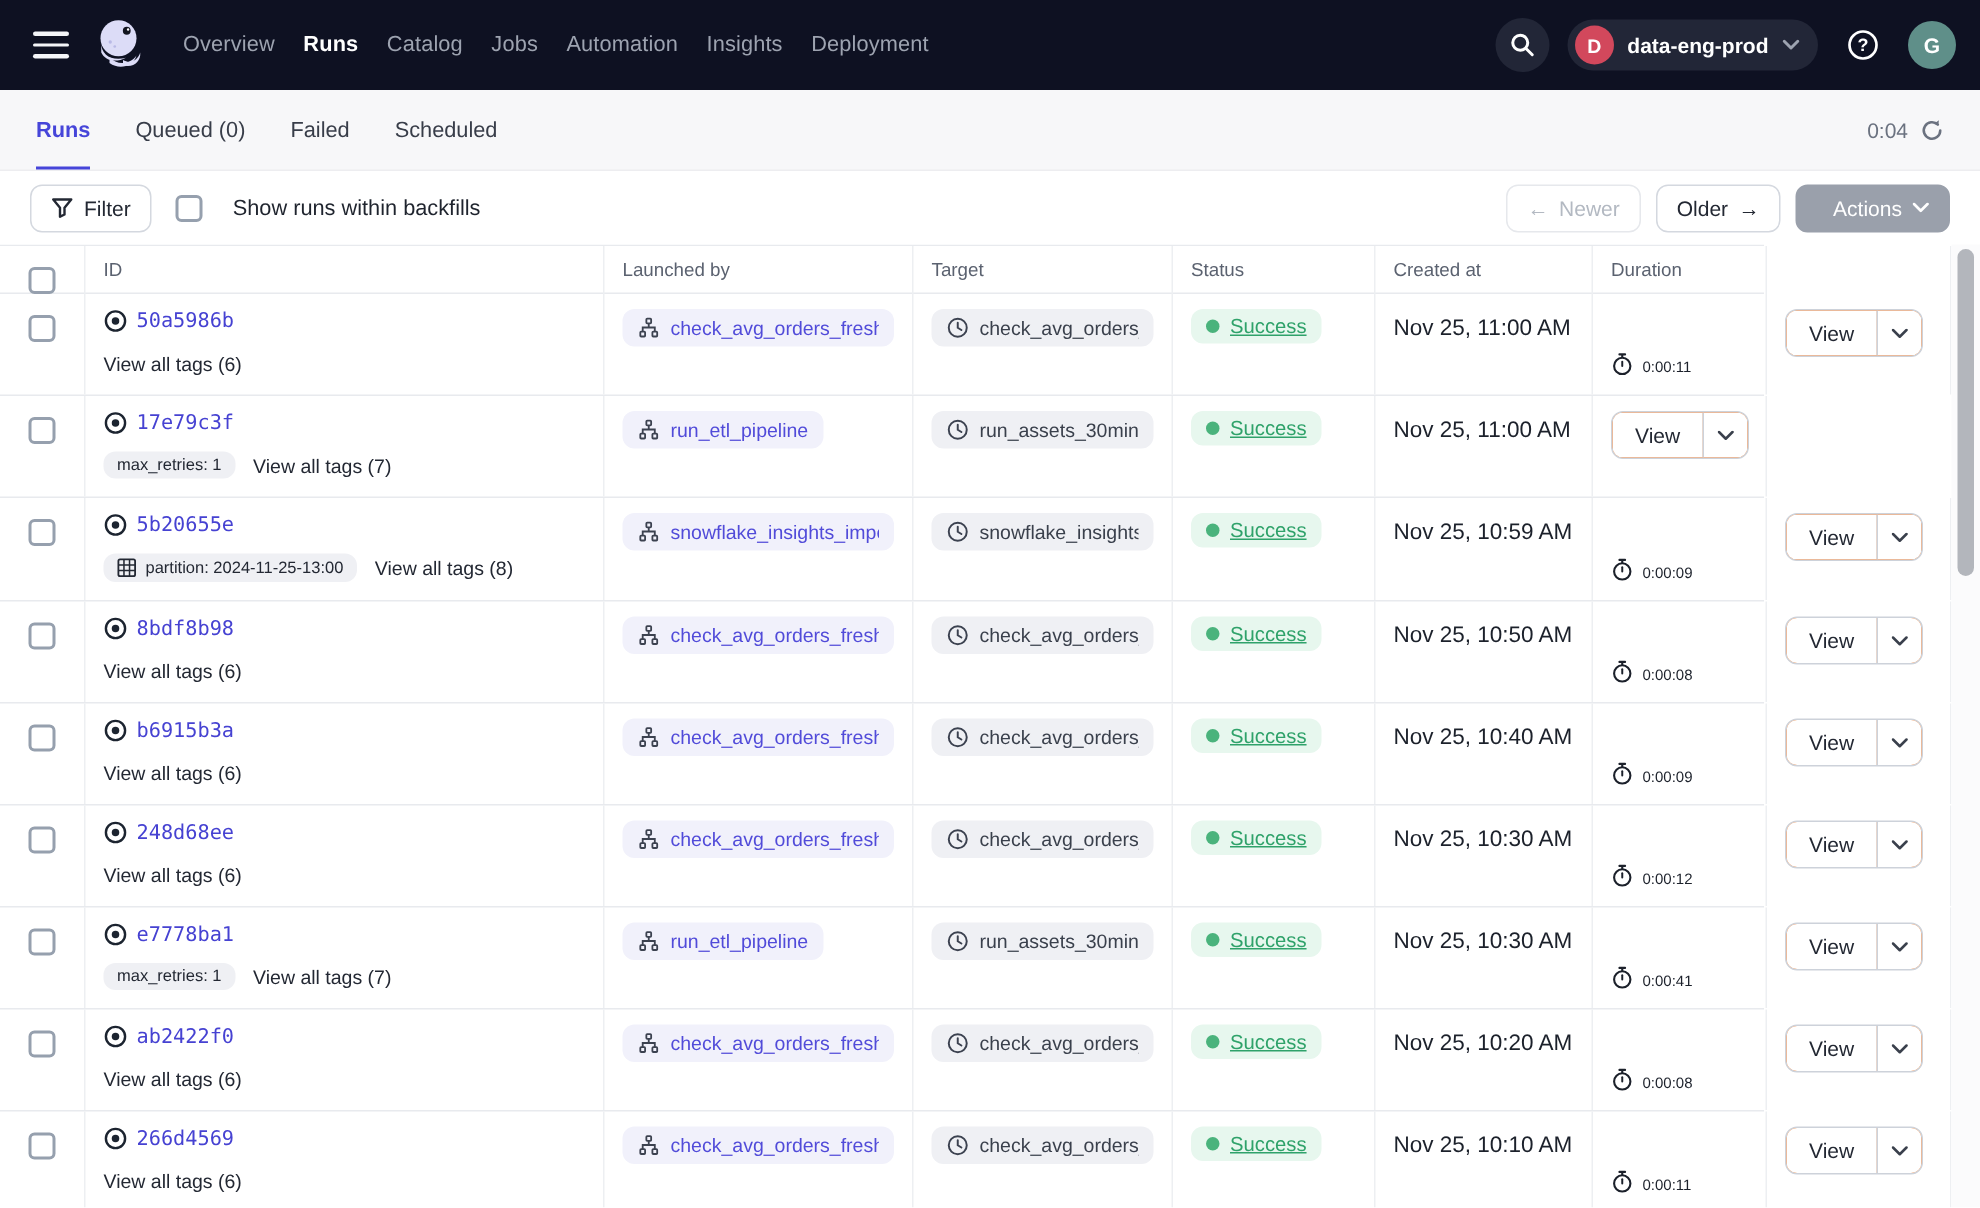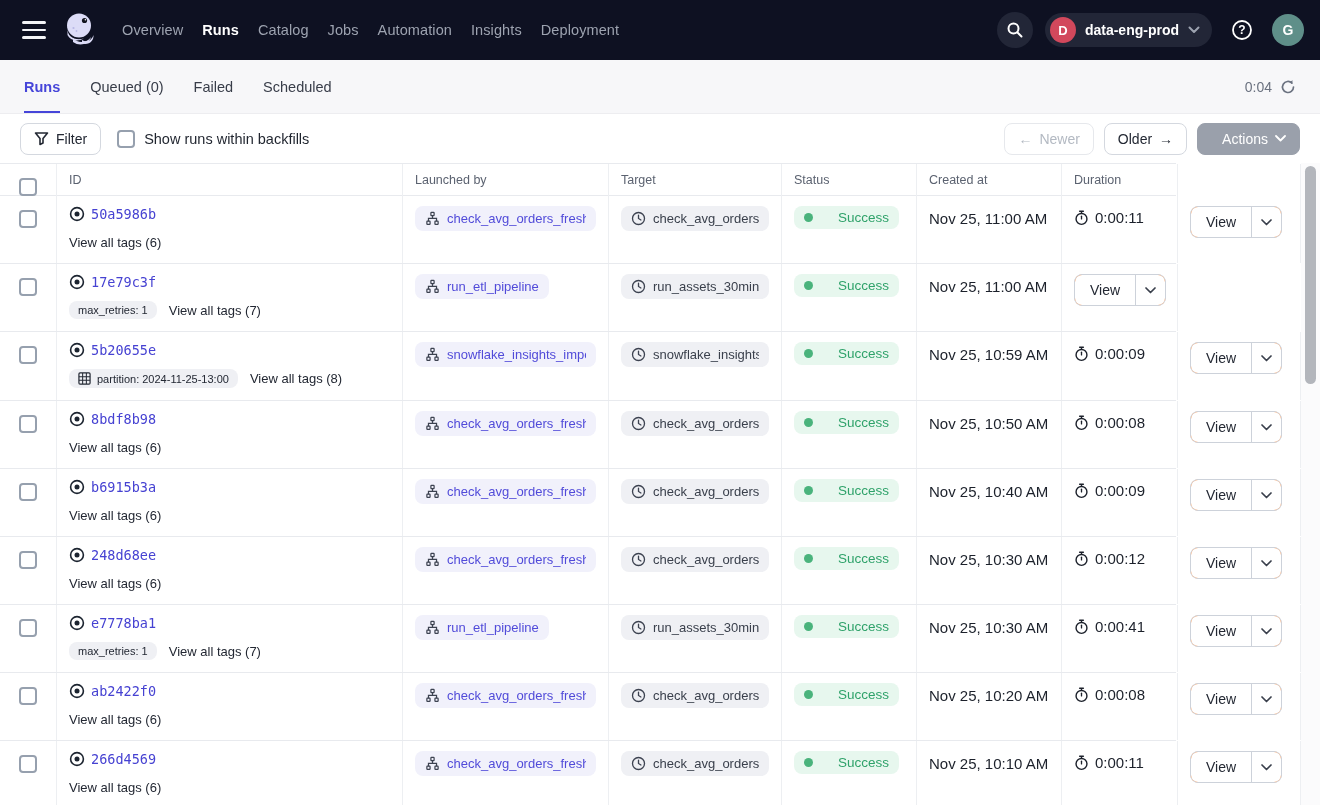--- a/index.html
+++ b/index.html
@@ -36,45 +36,45 @@
   .tabs{display:flex;gap:30px;}
   .tab{display:flex;align-items:center;font-size:14.5px;color:#383d49;cursor:pointer;border-bottom:2px solid transparent;padding-top:2px;}
   .tab.active{color:var(--accent);font-weight:600;border-bottom-color:var(--accent);}
   .tab-right{margin-left:auto;display:flex;align-items:center;gap:8px;color:#6b7280;font-size:14px;}
   
   .toolbar{height:49px;background:#fff;display:flex;align-items:center;padding:0 20px 0 20px;}
   .btn{display:inline-flex;align-items:center;gap:7px;background:#fff;border:1px solid #d4d8df;border-radius:8px;
        font-size:14px;color:#232833;padding:7px 13px;cursor:pointer;font-family:inherit;}
   .btn:disabled, .btn.disabled{color:#b3b9c2;border-color:#e6e8ec;cursor:default;}
   .btn.gray-solid{background:#9aa0ab;border-color:#9aa0ab;color:#fff;padding-left:24px;}
-  .toolbar .cb-wrap{display:flex;align-items:center;gap:9px;margin-left:16px;cursor:pointer;}
+  .toolbar .cb-wrap{display:flex;align-items:center;gap:20px;margin-left:16px;cursor:pointer;}
   .cbx{appearance:none;-webkit-appearance:none;width:18px;height:18px;border:2px solid #96a0ae;border-radius:4px;background:#fff;margin:0;cursor:pointer;}
   .cb-label{font-size:14.5px;color:#1f242e;}
   .toolbar-right{margin-left:auto;display:flex;align-items:center;gap:10px;}
   
   .table{position:absolute;left:0;right:19px;top:163px;bottom:0;overflow:hidden;}
   .tgrid{display:grid;grid-template-columns:57px 346px 206px 173px 135px 145px 116px 123px;width:1176px;}
   .thead{border-top:1px solid var(--border);border-bottom:1px solid var(--border);height:33px;}
   .th{font-size:12.5px;color:#5b6270;display:flex;align-items:center;padding:0 12px;border-right:1px solid var(--colsep);}
   .trow{border-bottom:1px solid var(--border);}
   .cell{padding:10px 12px 12px 12px;border-right:1px solid var(--colsep);min-width:0;}
   .cb-cell{display:flex;justify-content:center;padding-top:14px;border-right:1px solid var(--colsep);}
   .id-line{display:flex;gap:6px;height:22px;}
   .run-id{font-family:"DejaVu Sans Mono","Liberation Mono",monospace;font-size:13.5px;color:var(--link);text-decoration:none;cursor:pointer;}
   .tag-line{display:flex;align-items:center;gap:12px;margin-top:5px;min-height:18px;}
   .tag-pill{display:inline-flex;align-items:center;gap:6px;background:#eff0f4;border-radius:8px;padding:3px 9px;font-size:11px;color:#232833;}
   .view-tags{font-size:13px;color:#232833;cursor:pointer;}
   .pill{display:inline-flex;align-items:center;gap:7px;border-radius:8px;padding:5px 10px;font-size:13px;max-width:100%;}
   .pill .ptext{white-space:nowrap;overflow:hidden;}
   .target-pill{background:var(--target-pill-bg);color:var(--target-pill-text);cursor:pointer;}
   .gray-pill{background:#eff0f4;color:#3a404c;}
-  .status-badge{display:inline-flex;align-items:center;gap:25px;background:var(--success-bg);color:var(--success-text);border-radius:8px;padding:4px 10px;font-size:13.5px;}
+  .status-badge{display:inline-flex;align-items:center;gap:7px;background:var(--success-bg);color:var(--success-text);border-radius:8px;padding:4px 10px;font-size:13.5px;text-decoration:underline;}
   .status-dot{width:9px;height:9px;border-radius:50%;background:var(--success-dot);}
   .created-cell{font-size:15px;color:#1c212b;padding-top:14px;}
-  .duration-cell{display:flex;align-items:flex-start;gap:6px;font-size:15px;color:#1c212b;padding-top:13px;}
+  .duration-cell{display:flex;align-items:flex-end;gap:6px;font-size:10px;color:#1c212b;padding-top:13px;}
   .duration-cell .sw{margin-top:1px;}
   .view-cell{padding-top:10px;}
   .split-btn{display:inline-flex;border:1px solid #cdd2da;border-radius:8px;overflow:hidden;background:#f97316;}
   .split-btn .vbtn{border:none;background:#fff;font-family:inherit;font-size:14px;color:#232833;padding:7px 15px;cursor:pointer;}
   .split-btn .vcaret{border:none;border-left:1px solid #cdd2da;background:#fff;padding:0 9px;cursor:pointer;display:flex;align-items:center;}
   
   .scroll-strip{position:absolute;top:163px;right:0;bottom:0;width:19px;background:#fbfbfc;}
   .scroll-thumb{position:absolute;top:3px;left:4px;width:11px;height:218px;border-radius:6px;background:#b3b6bc;}
   svg{display:block;}
 </style>

